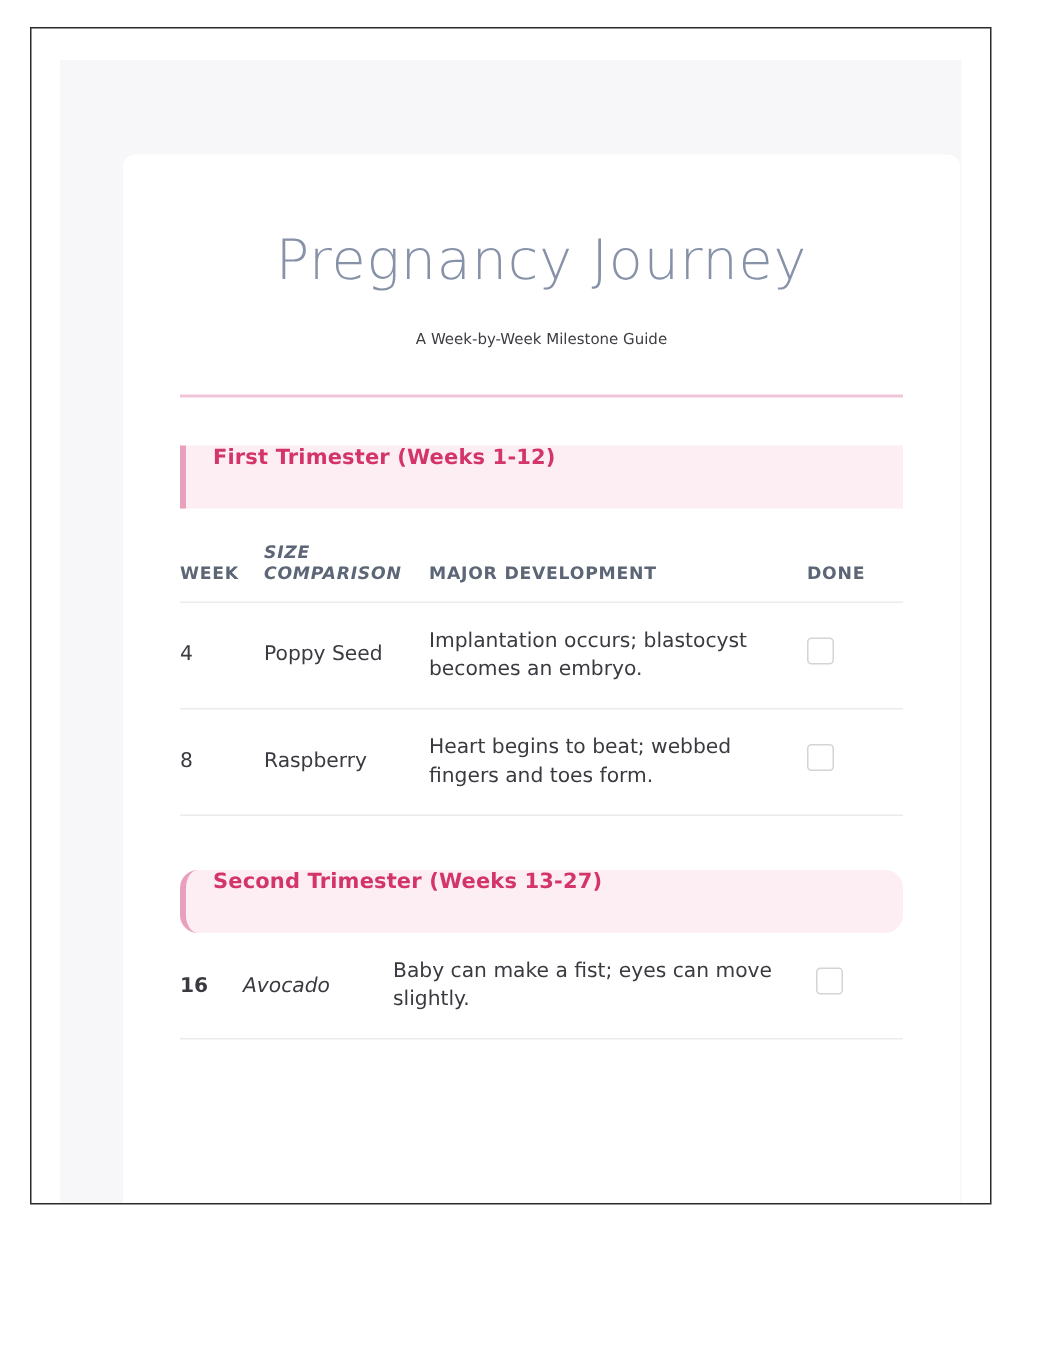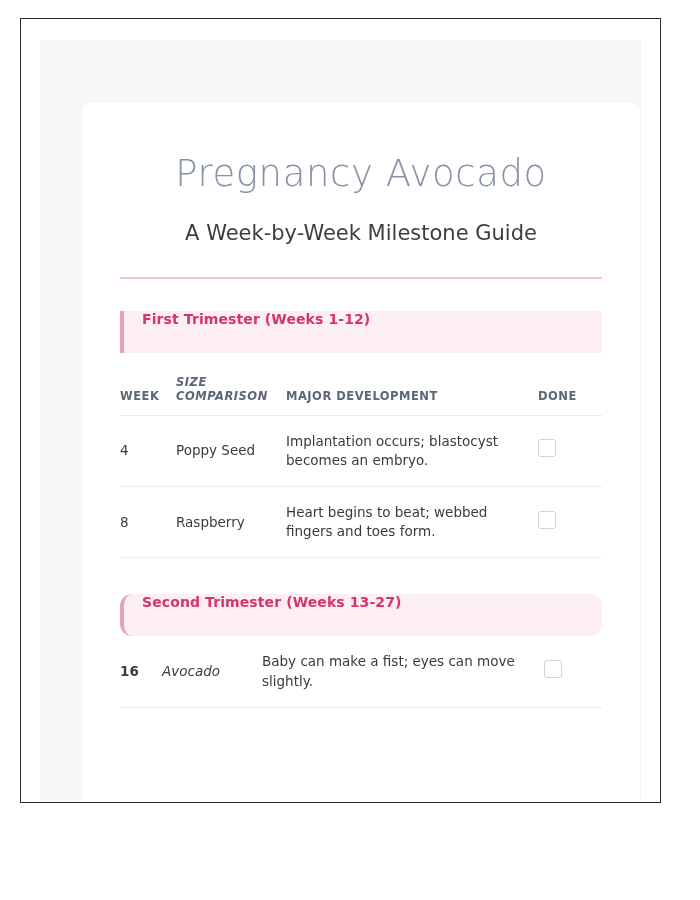--- a/index.html
+++ b/index.html
@@ -66,21 +66,21 @@
     font-size: 37px;
     font-weight: 300;
     letter-spacing: 0.6px;
     color: #8792a8;
     line-height: 1.15;
   }
   .doc-subtitle {
     margin: 0;
     padding-top: 24px;
     text-align: center;
-    font-size: 21px;
+    font-size: 10px;
     font-weight: 400;
     color: #3d3d42;
     line-height: 1.3;
   }
   .title-rule {
     margin: 30px 0 0 0;
     height: 2px;
     background: #f0c4d6;
     border: 0;
   }
@@ -161,21 +161,21 @@
   .t2 td.cell-done { padding-left: 14px; }
 </style>
 </head>
 <body>
 
 <div class="viewport-frame">
   <div class="page-bg">
     <div class="doc-card">
       <div class="doc-inner">
 
-        <h1 class="doc-title">Pregnancy Avocado</h1>
+        <h1 class="doc-title">Pregnancy Journey</h1>
 
         <p class="doc-subtitle">A Week-by-Week Milestone Guide</p>
 
         <hr class="title-rule">
 
         <div class="trimester-band">
           <span class="trimester-label">First Trimester (Weeks 1-12)</span>
         </div>
 
         <table class="milestones t1">

